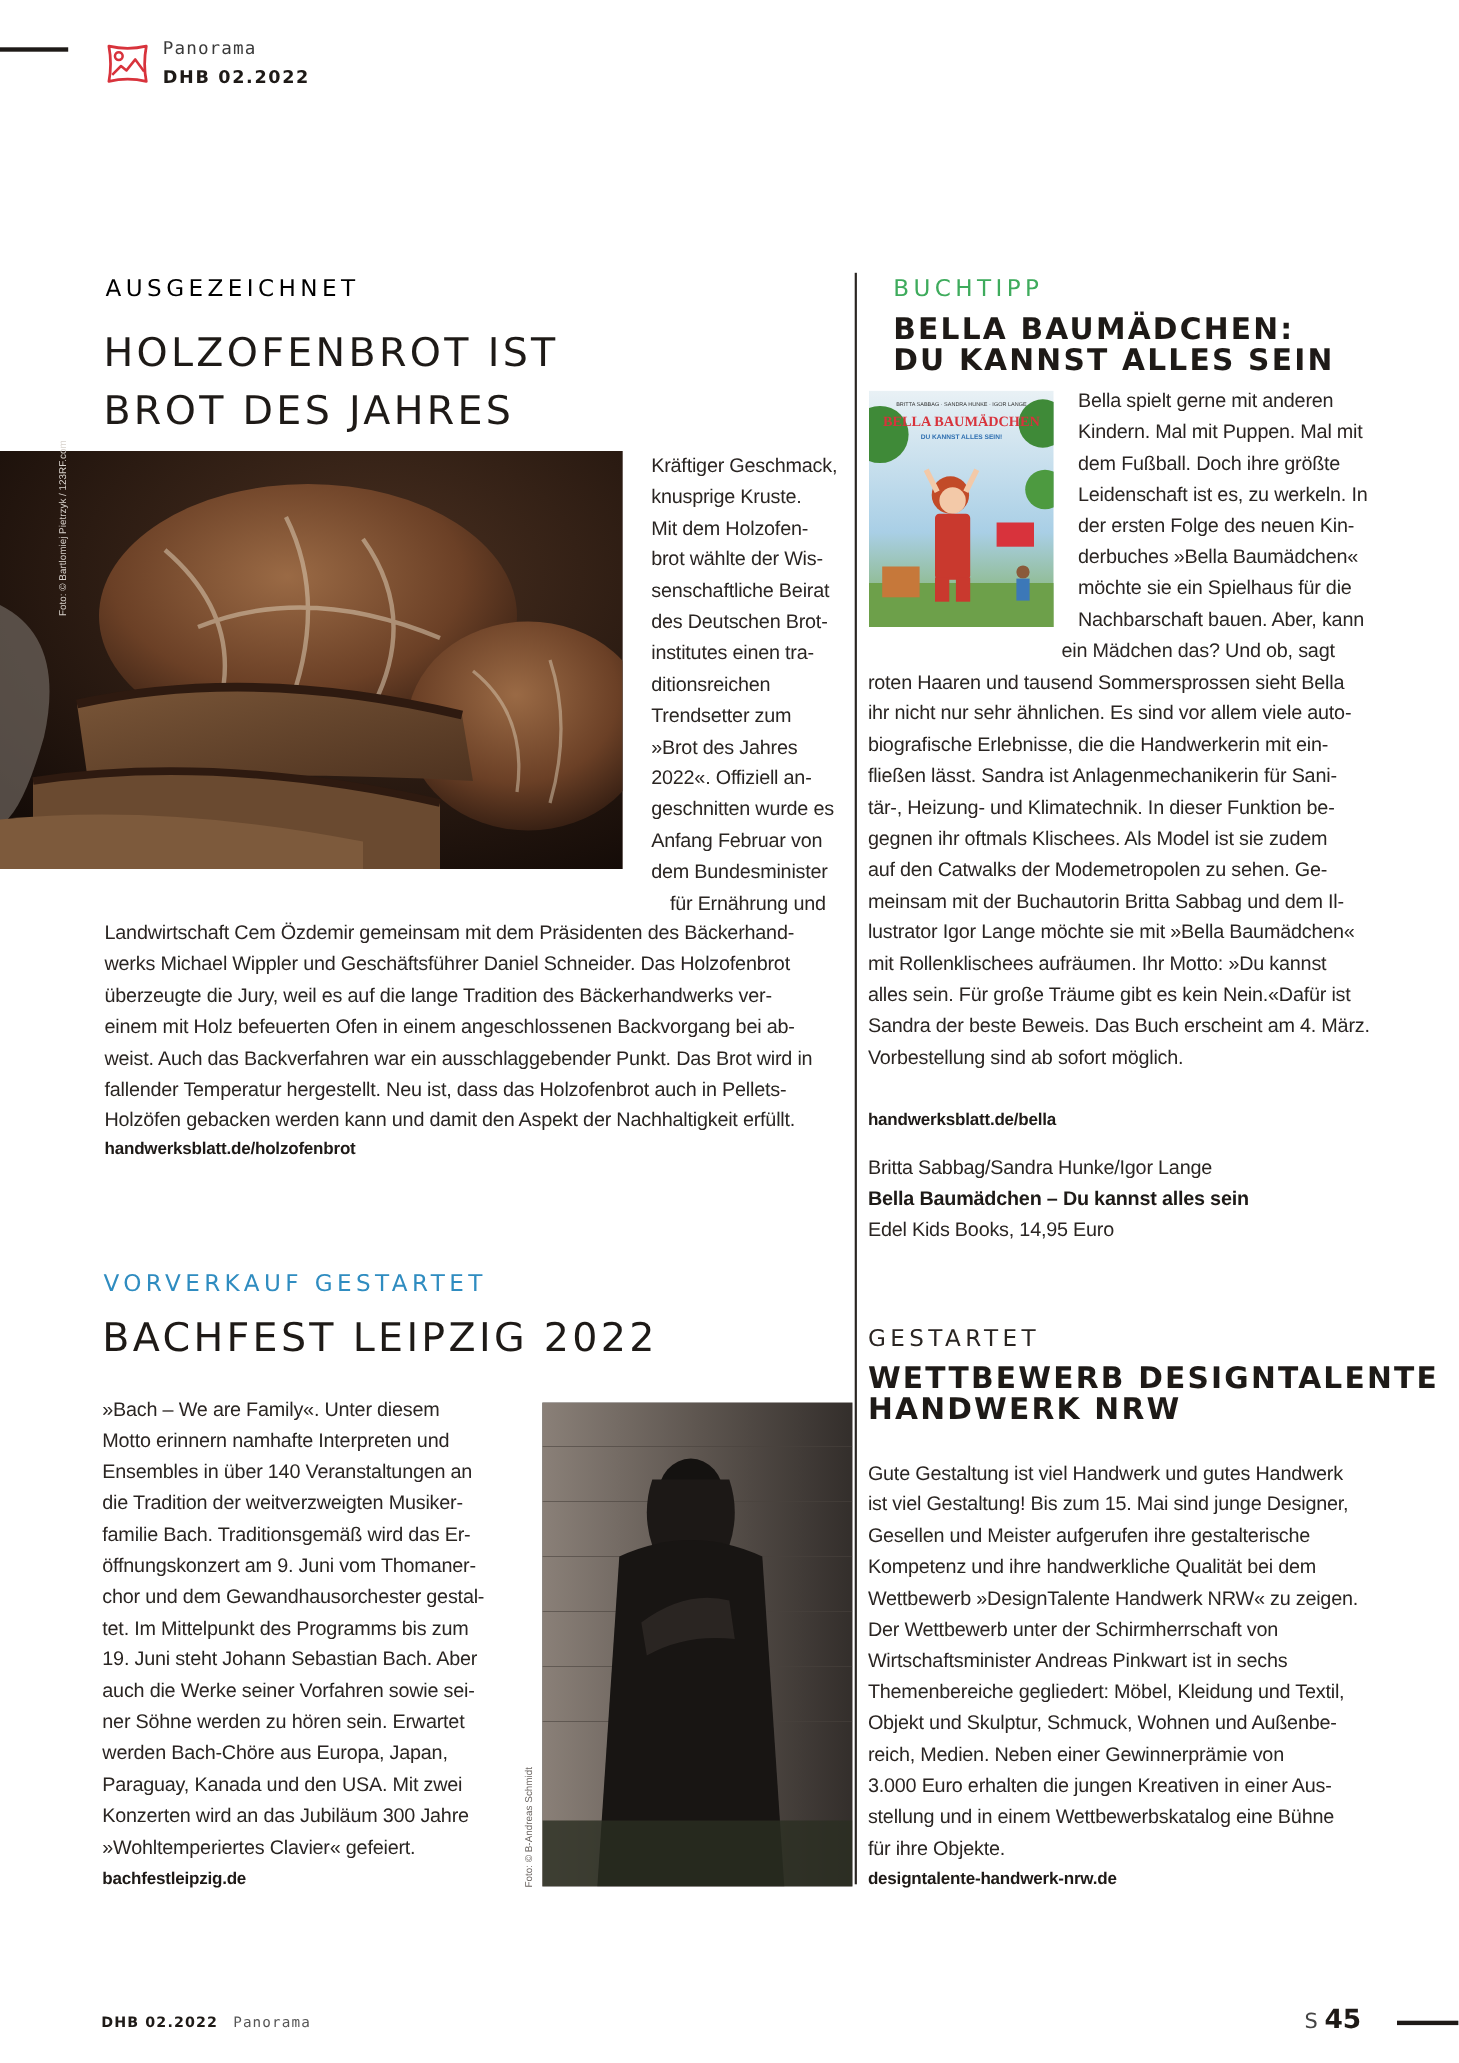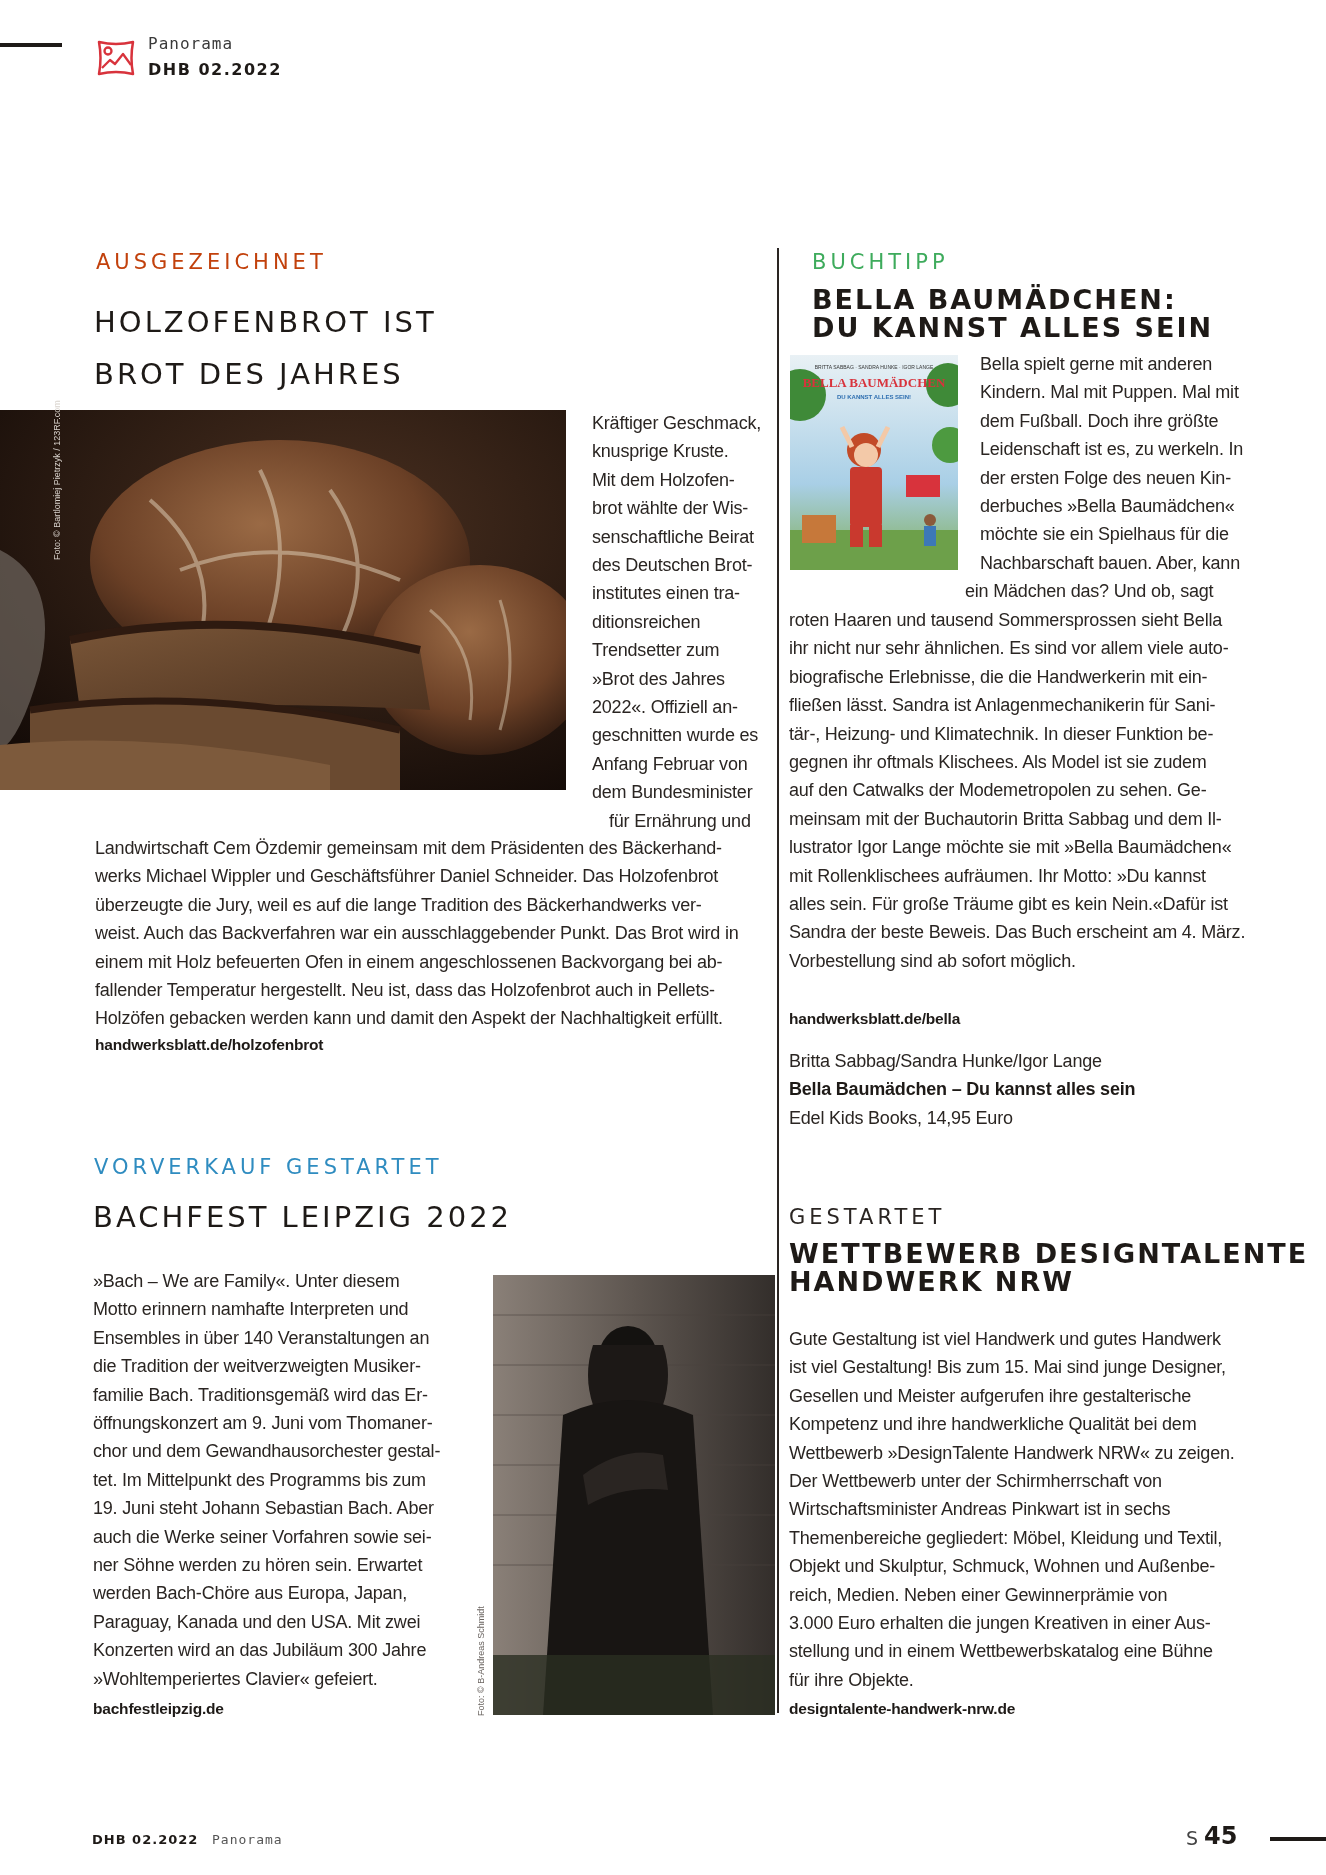--- a/index.html
+++ b/index.html
@@ -12,26 +12,26 @@
   .rule-tl { left: 0; top: 43px; width: 62px; height: 4px; background: #1e1a17; }
   .hdr-icon { left: 95px; top: 37px; width: 42px; height: 42px; }
   .hdr-section { left: 148px; top: 34px; font-family: "DejaVu Sans Mono", monospace; font-size: 16px; letter-spacing: 1px; color: #3a3a3a; }
   .hdr-issue { left: 148px; top: 60px; font-family: "DejaVu Sans", sans-serif; font-weight: bold; font-size: 16px; letter-spacing: 1.5px; color: #1e1a17; }
 
   
   .col-divider { left: 777px; top: 248px; width: 1.5px; height: 1465px; background: #2a2522; }
 
   
   .kicker { font-family: "DejaVu Sans", sans-serif; font-size: 21px; letter-spacing: 4px; font-weight: normal; }
-  .kicker.red { color: #c2410c; }
+  .kicker.red { color: #000000; }
   .kicker.green { color: #3eab5c; }
   .kicker.blue { color: #2f8cc0; }
   .kicker.dark { color: #2a2522; }
 
-  .headline-big { font-family: "DejaVu Sans", sans-serif; font-size: 29px; line-height: 52px; letter-spacing: 3px; color: #1e1a17; font-weight: normal; }
+  .headline-big { font-family: "DejaVu Sans", sans-serif; font-size: 36px; line-height: 52px; letter-spacing: 3px; color: #1e1a17; font-weight: normal; }
   .headline-bold { font-family: "DejaVu Sans", sans-serif; font-weight: bold; font-size: 27px; line-height: 28px; letter-spacing: 2px; color: #1e1a17; }
 
   .body { font-family: "Liberation Sans", sans-serif; font-size: 18px; line-height: 28.4px; color: #2a2522; letter-spacing: -0.2px; }
   .body .line { display: block; white-space: nowrap; }
   .link { font-family: "Liberation Sans", sans-serif; font-weight: bold; font-size: 15.5px; color: #1e1a17; letter-spacing: -0.2px; }
 
   
   .img-bread { left: 0; top: 410px; width: 566px; height: 380px; overflow: hidden; background: #2b1c14; }
   .img-book { left: 790px; top: 355px; width: 168px; height: 215px; overflow: hidden; }
   .img-bach { left: 493px; top: 1275px; width: 282px; height: 440px; overflow: hidden; background: #5d5752; }
@@ -114,22 +114,22 @@
     <span class="line">geschnitten wurde es</span>
     <span class="line">Anfang Februar von</span>
     <span class="line">dem Bundesminister</span>
     <span class="line" style="padding-left:17px;">für Ernährung und</span>
   </div>
 
   <div class="abs body" style="left:95px; top:834px;">
     <span class="line">Landwirtschaft Cem Özdemir gemeinsam mit dem Präsidenten des Bäckerhand-</span>
     <span class="line">werks Michael Wippler und Geschäftsführer Daniel Schneider. Das Holzofenbrot</span>
     <span class="line">überzeugte die Jury, weil es auf die lange Tradition des Bäckerhandwerks ver-</span>
+    <span class="line">einem mit Holz befeuerten Ofen in einem angeschlossenen Backvorgang bei ab-</span>
     <span class="line">weist. Auch das Backverfahren war ein ausschlaggebender Punkt. Das Brot wird in</span>
-    <span class="line">einem mit Holz befeuerten Ofen in einem angeschlossenen Backvorgang bei ab-</span>
     <span class="line">fallender Temperatur hergestellt. Neu ist, dass das Holzofenbrot auch in Pellets-</span>
     <span class="line">Holzöfen gebacken werden kann und damit den Aspekt der Nachhaltigkeit erfüllt.</span>
   </div>
   <a class="abs link" style="left:95px; top:1036px;">handwerksblatt.de/holzofenbrot</a>
 </section>
 
 <section>
   <div class="abs kicker green" style="left:812px; top:250px;">BUCHTIPP</div>
   <div class="abs headline-bold" style="left:812px; top:286px;">
     <div>BELLA BAUMÄDCHEN:</div>

